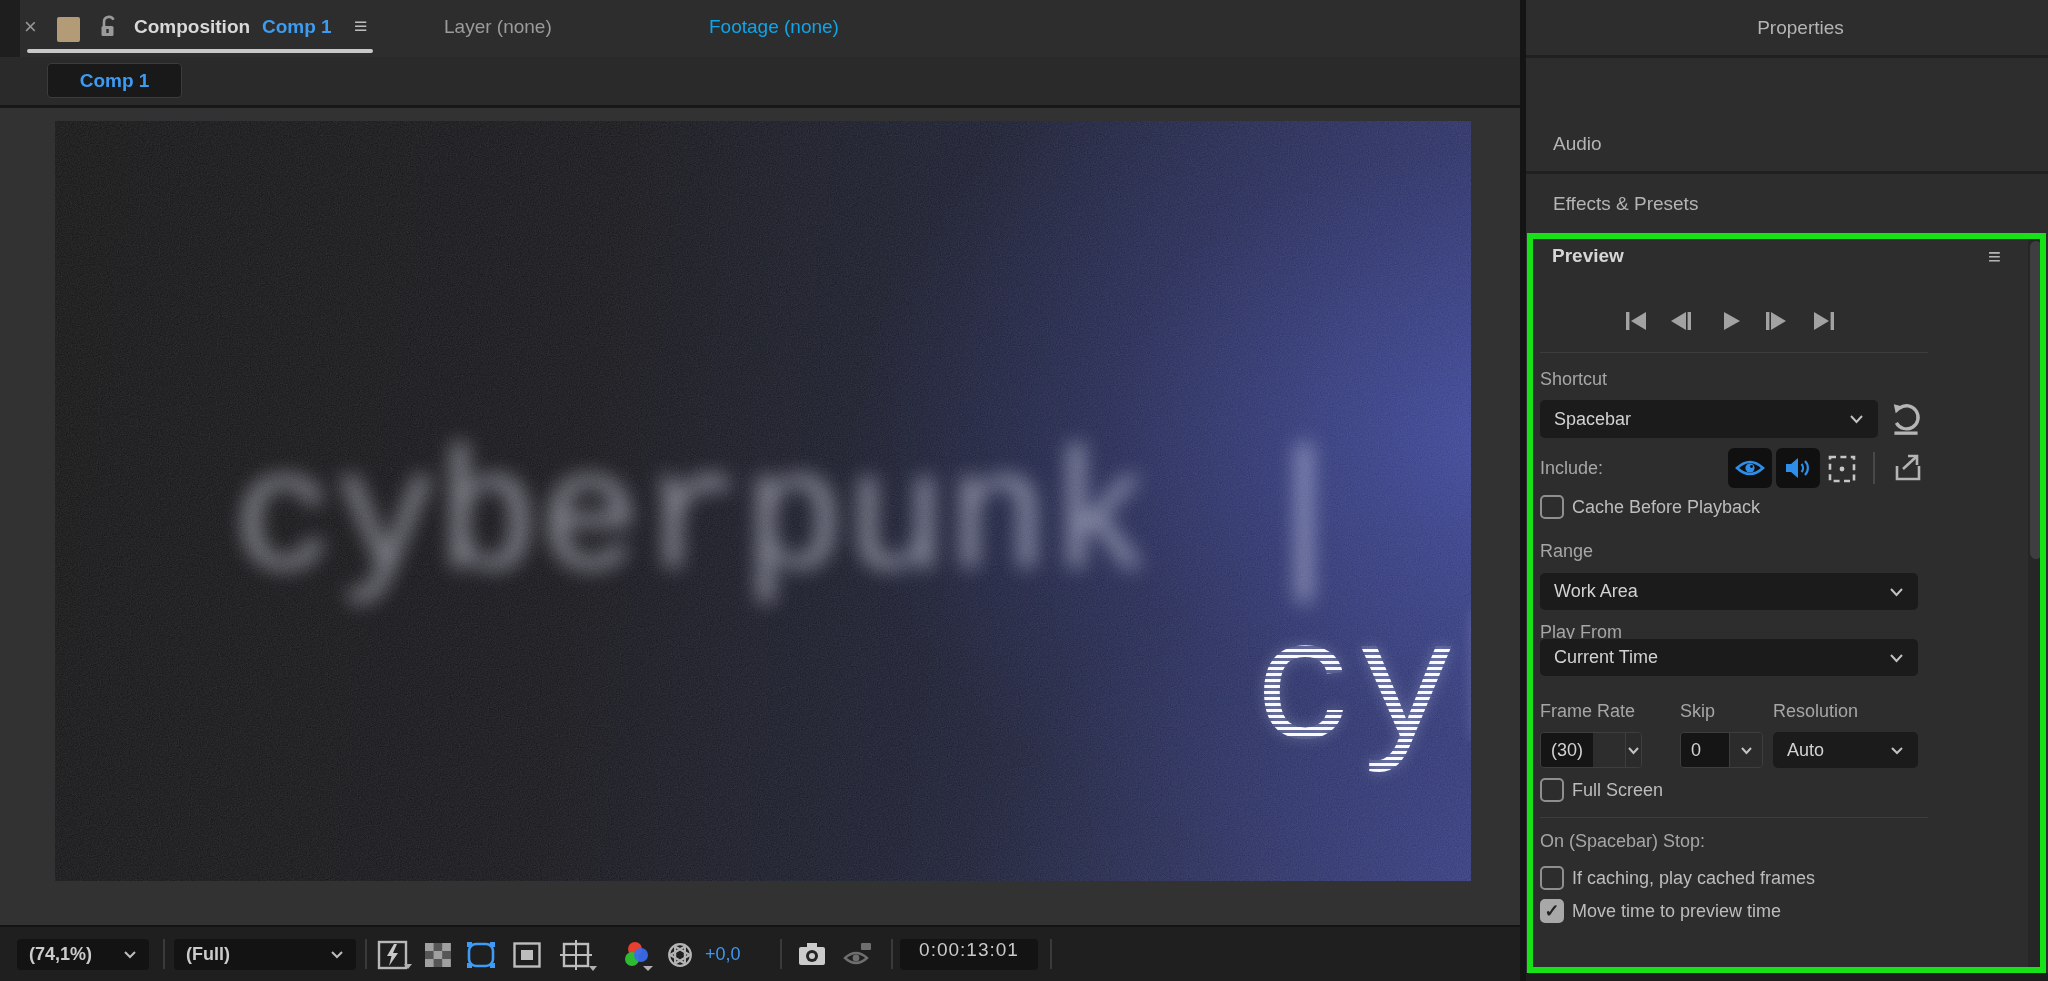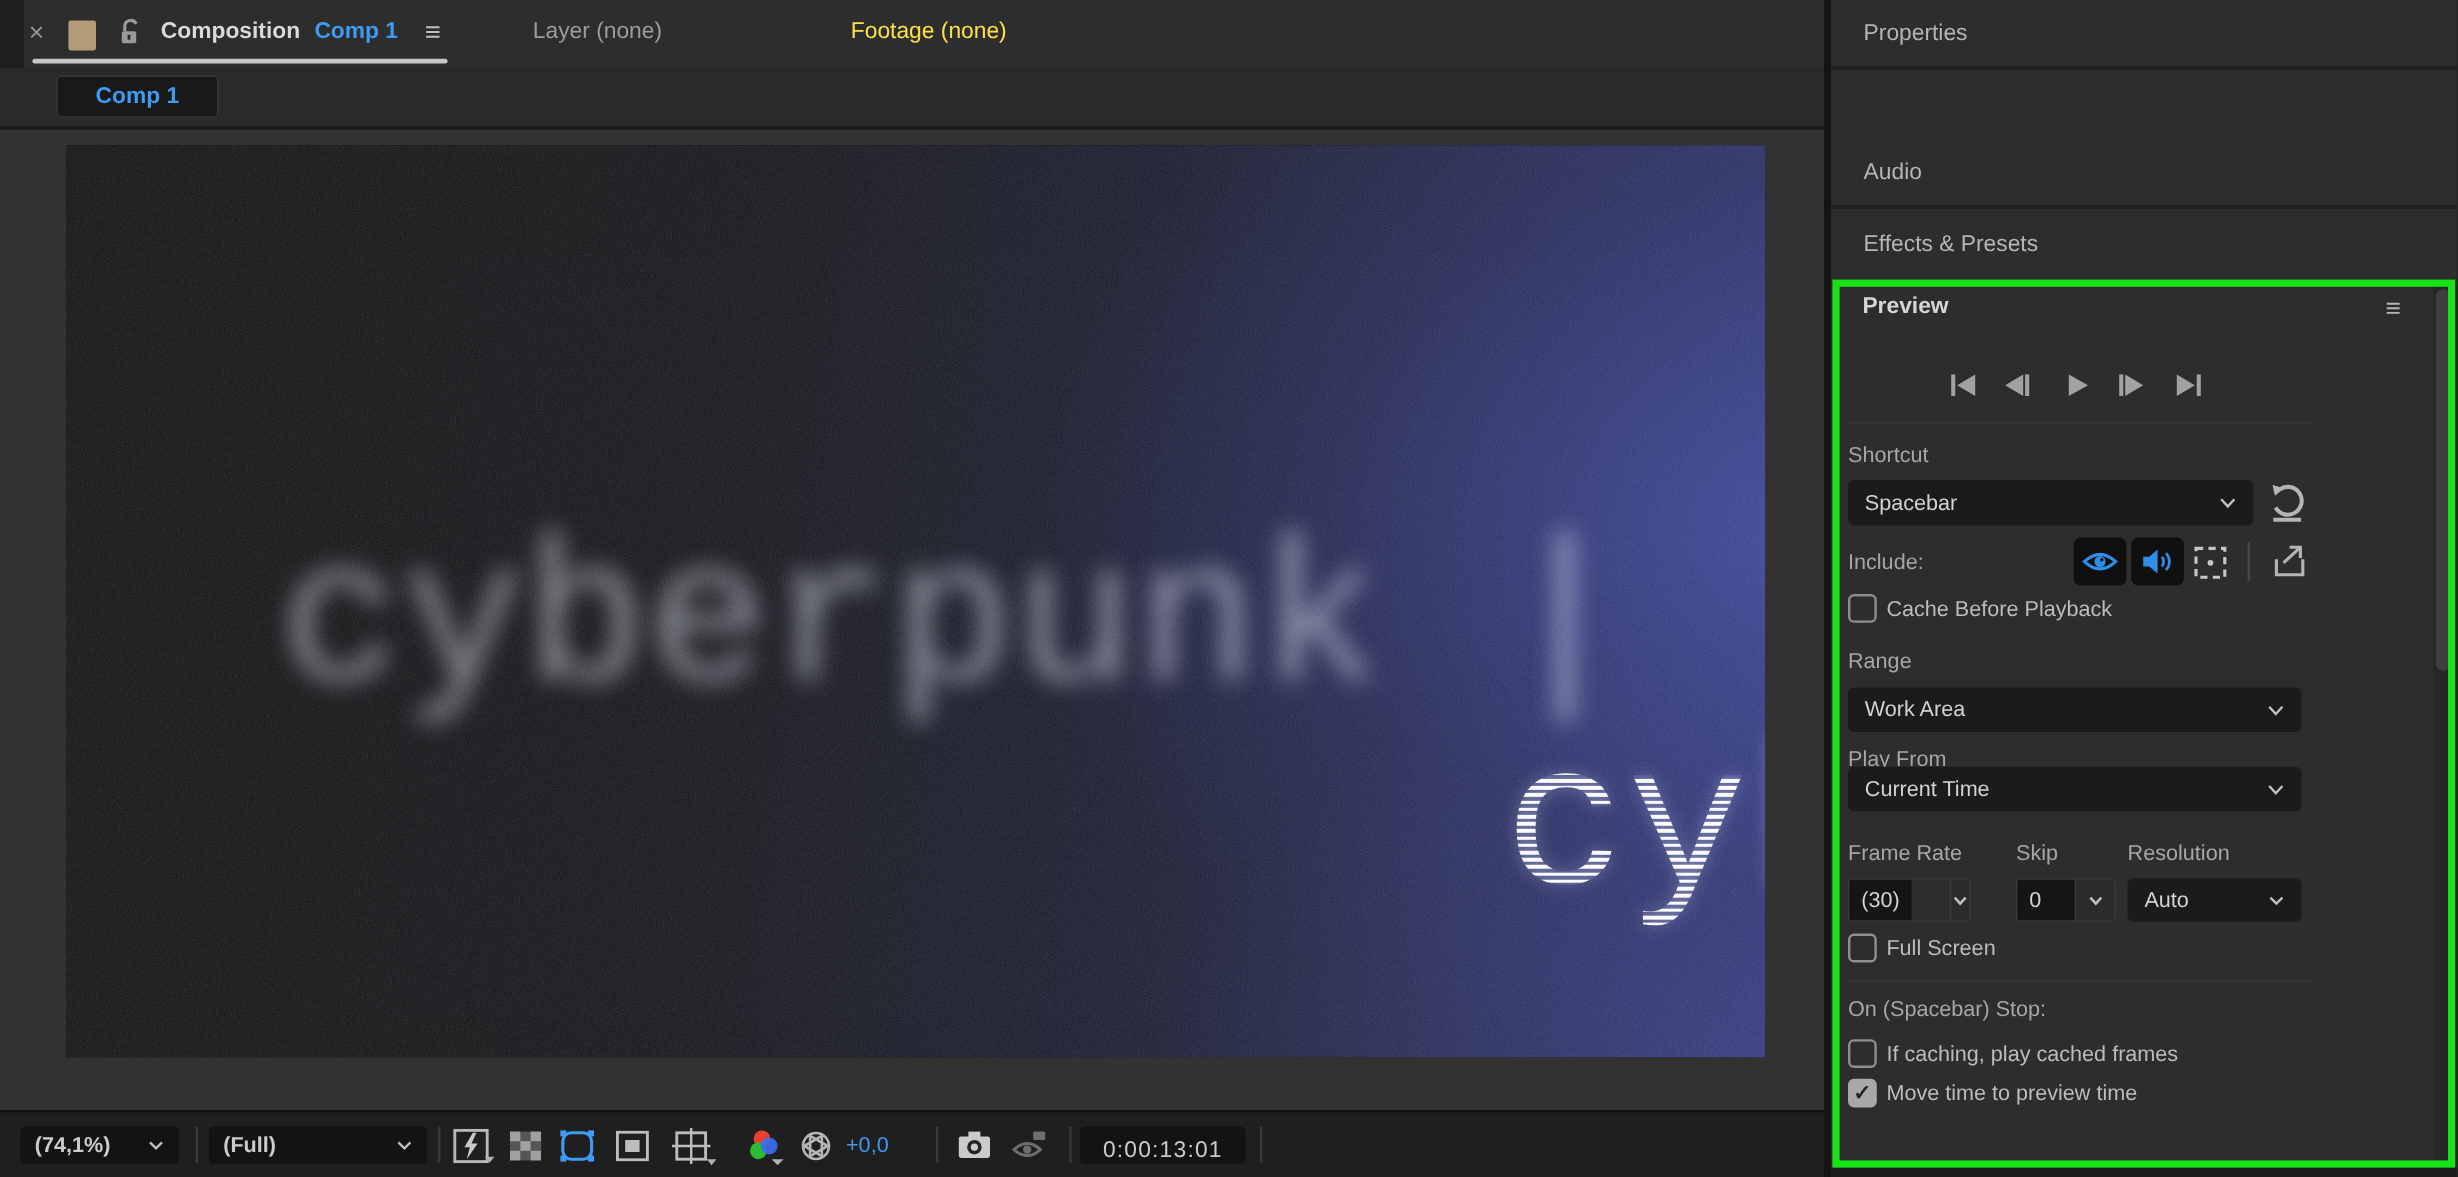--- a/index.html
+++ b/index.html
@@ -13,21 +13,21 @@
   .tabbar{left:0;top:0;width:1520px;height:57px;background:#2d2d2d;}
   .tab-edge{left:0;top:0;width:20px;height:57px;background:#1e1e1e;}
   .close-x{left:24px;top:14px;font-size:22px;color:#969696;line-height:26px;}
   .swatch{left:57px;top:17px;width:23px;height:25px;background:#b49b78;border-radius:2px;}
   .lockwrap{left:98px;top:15px;}
   .tab-title{left:134px;top:16px;font-size:19px;font-weight:700;color:#d9d9d9;}
   .tab-compname{left:262px;top:16px;font-size:19px;font-weight:700;color:#3d9bf2;}
   .menu-glyph{left:354px;top:13px;font-size:23px;color:#bdbdbd;}
   .tab-underline{left:27px;top:49px;width:346px;height:4px;background:#c8c8c8;border-radius:2px;}
   .tab-layer{left:444px;top:16px;font-size:19px;color:#9b9b9b;}
-  .tab-footage{left:709px;top:16px;font-size:19px;color:#fde047;}
+  .tab-footage{left:709px;top:16px;font-size:19px;color:#0ea5e9;}
 
   .subtabs{left:0;top:57px;width:1520px;height:48px;background:#2a2a2a;}
   .comp-subtab{left:47px;top:6px;width:135px;height:35px;background:#191919;
                border:1px solid #3c3c3c;border-radius:4px;box-sizing:border-box;
                display:flex;align-items:center;justify-content:center;}
   .comp-subtab span{font-size:19px;font-weight:700;color:#3d9bf2;}
 
   .stage{left:0;top:105px;width:1520px;height:820px;background:#323232;border-top:3px solid #171717;box-sizing:border-box;}
   .comp-canvas{left:55px;top:13px;width:1416px;height:760px;overflow:hidden;
     background:
@@ -46,21 +46,21 @@
       filter:blur(0.5px) drop-shadow(0 0 7px rgba(215,225,255,0.45));}
 
   
   .vtoolbar{left:0;top:925px;width:1520px;height:56px;background:#1f1f1f;border-top:2px solid #131313;box-sizing:border-box;}
   .tb-select{height:31px;background:#131313;border-radius:4px;display:flex;align-items:center;
              padding:0 12px;box-sizing:border-box;}
   .tb-select span{font-size:18px;color:#cbcbcb;font-weight:bold;}
   .tb-div{width:2px;height:30px;background:#3a3a3a;top:12px;}
   .tb-icon{display:flex;align-items:center;justify-content:center;}
   .exposure{font-size:18px;color:#3f97ee;top:17px;}
-  .timecode{height:31px;background:#131313;border-radius:4px;display:flex;align-items:flex-end;justify-content:center;}
+  .timecode{height:31px;background:#131313;border-radius:4px;display:flex;align-items:flex-start;justify-content:center;}
   .timecode span{font-size:19px;color:#c9c9c9;letter-spacing:1px;}
 
   
   .vdivider{left:1520px;top:0;width:6px;height:981px;background:#141414;}
   .side{left:1526px;top:0;width:522px;height:981px;background:#2d2d2d;}
   .side-bottom{left:0;top:973px;width:522px;height:8px;background:#1d1d1d;}
   .phead{left:0;width:522px;height:58px;border-bottom:3px solid #202020;box-sizing:border-box;
          display:flex;align-items:center;padding-left:27px;}
   .phead span{font-size:19px;color:#b4b4b4;}
 
@@ -232,21 +232,21 @@
         <span>0:00:13:01</span>
       </div>
       <div class="abs tb-div" style="left:1050px;"></div>
     </div>
   </div>
 
   <div class="abs vdivider"></div>
 
   <div class="abs side">
 
-    <div class="abs phead" style="top:0;">
+    <div class="abs phead" style="top:0;justify-content:center;">
       <span>Properties</span>
       </div>
     <div class="abs phead" style="top:174px;border-bottom:none;height:59px;">
       <span>Effects &amp; Presets</span>
       </div>
     <div class="abs phead" style="top:116px;">
       <span>Audio</span>
       </div>
 
     <span class="abs preview-title">Preview</span>

